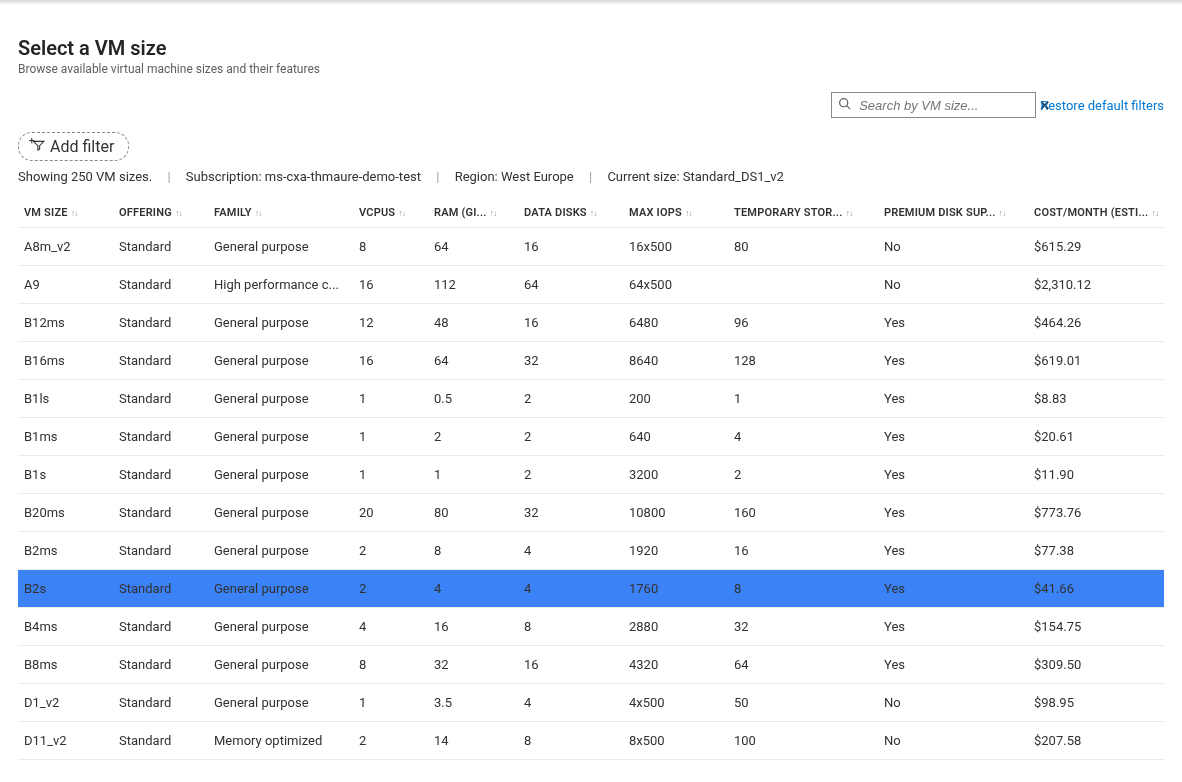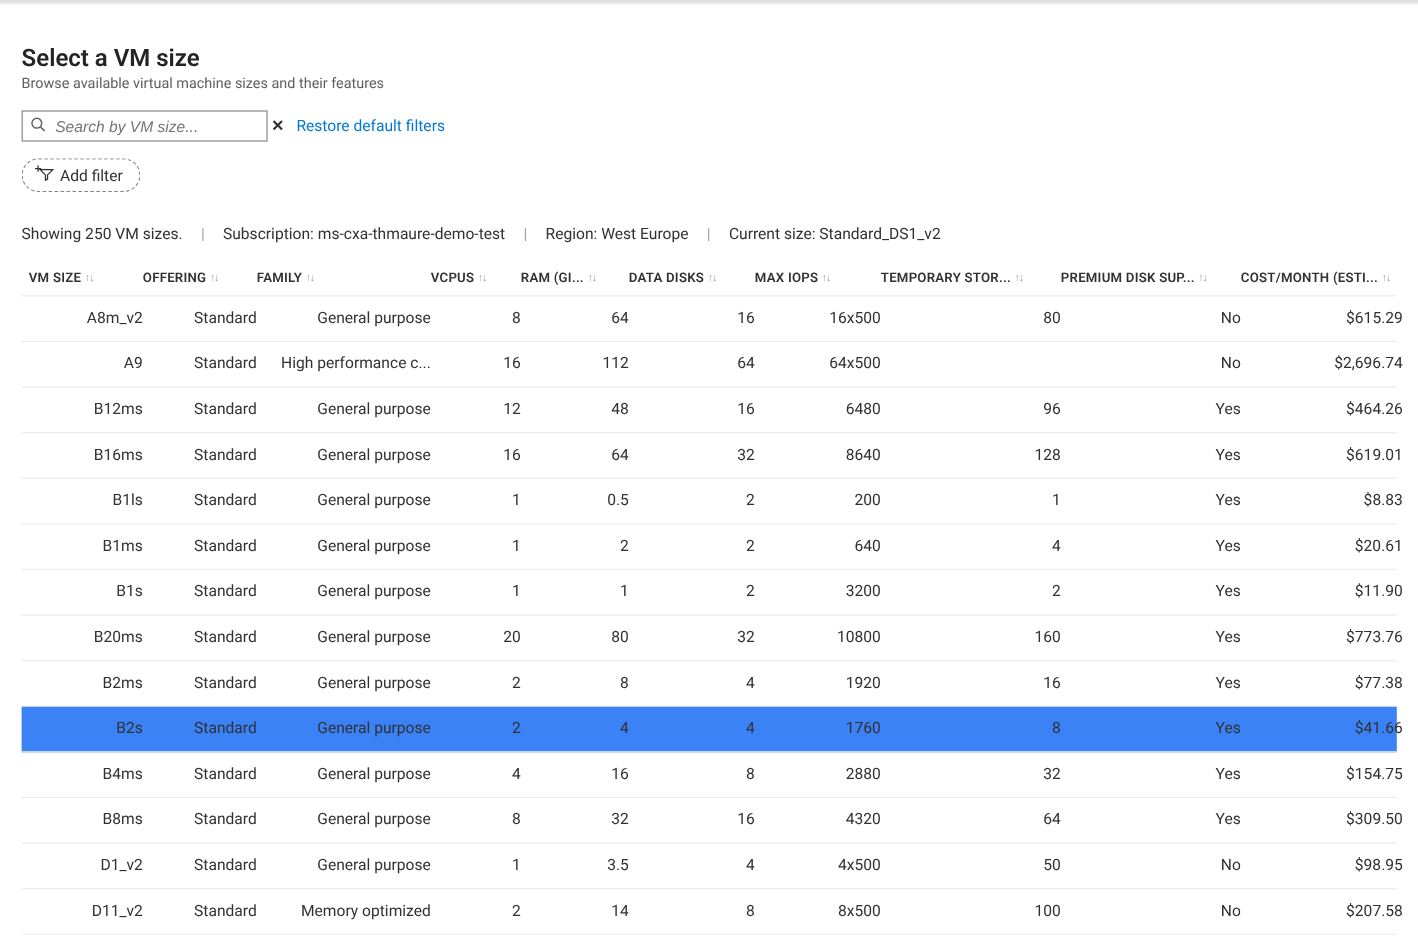--- a/index.html
+++ b/index.html
@@ -25,22 +25,23 @@
     color: #252423;
   }
   .subtitle {
     font-size: 12px;
     color: #605e5c;
     margin-bottom: 16px;
   }
   .controls-row {
     display: flex;
     align-items: center;
-    gap: 24px;
+    gap: 4px;
     margin-bottom: 14px;
+    justify-content: flex-end;
   }
   .search-box {
     display: flex;
     align-items: center;
     width: 205px;
     height: 26px;
     border: 1px solid #8a8886;
     background: #fff;
     padding: 0 6px;
   }
@@ -64,48 +65,47 @@
     color: #323130;
     cursor: pointer;
   }
   .restore-link {
     color: #0078d4;
     font-size: 13px;
     cursor: pointer;
   }
   .add-filter-btn {
     display: inline-flex;
-    align-items: flex-end;
+    align-items: flex-start;
     gap: 5px;
     border: 1px dashed #8a8886;
     border-radius: 14px;
     padding: 4px 14px 4px 10px;
-    font-size: 13px;
+    font-size: 16px;
     cursor: pointer;
     background: #fff;
-    margin-bottom: 28px;
+    margin-bottom: 8px;
   }
   .add-filter-btn .funnel-icon {
     font-size: 14px;
     position: relative;
   }
   .meta-row {
     font-size: 13px;
     color: #323130;
     margin-bottom: 14px;
   }
   .meta-row .sep { margin: 0 12px; color: #a19f9d; }
   .grid {
     width: 100%;
   }
   .grid-head, .grid-row {
     display: grid;
     grid-template-columns: 95px 95px 145px 75px 90px 105px 105px 150px 150px 135px;
     align-items: center;
-    text-align: right;
   }
   .grid-head {
     font-size: 11px;
     font-weight: 600;
     letter-spacing: 0.2px;
     color: #323130;
     padding: 8px 6px;
     border-bottom: 1px solid #edebe9;
   }
   .grid-head .th {
@@ -241,21 +241,21 @@
         <div class="grid-row">
           <div class="cell">A9</div>
           <div class="cell">Standard</div>
           <div class="cell">High performance c...</div>
           <div class="cell">16</div>
           <div class="cell">112</div>
           <div class="cell">64</div>
           <div class="cell">64x500</div>
           <div class="cell"></div>
           <div class="cell">No</div>
-          <div class="cell">$2,696.74</div>
+          <div class="cell">$2,310.12</div>
         </div>
         <div class="grid-row">
           <div class="cell">B12ms</div>
           <div class="cell">Standard</div>
           <div class="cell">General purpose</div>
           <div class="cell">12</div>
           <div class="cell">48</div>
           <div class="cell">16</div>
           <div class="cell">6480</div>
           <div class="cell">96</div>

